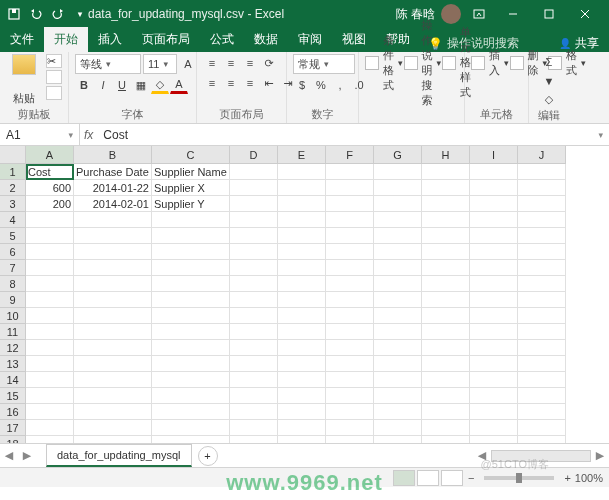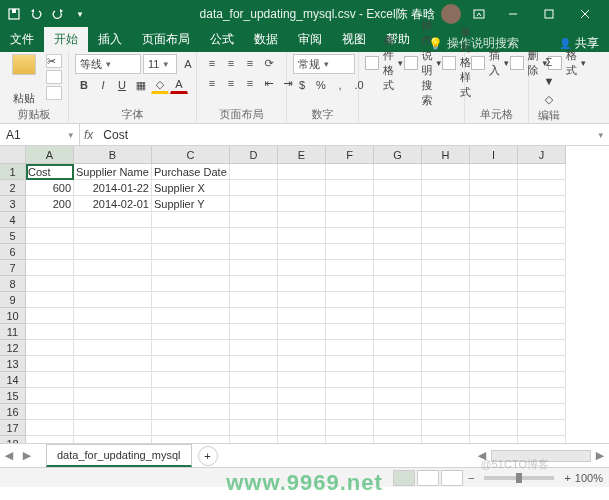--- a/index.html
+++ b/index.html
@@ -1,20 +1,20 @@
 <!DOCTYPE html>
 <html><head>
 <meta charset="utf-8">
 <style>
 *{box-sizing:border-box;margin:0;padding:0;font-family:"Microsoft YaHei","Segoe UI",sans-serif}
 body{width:609px;height:500px;background:#fff;overflow:hidden;position:relative;font-size:12px;color:#333}
 .titlebar{height:28px;background:#0f6b3d;display:flex;align-items:center;color:#fff;padding:0 6px;font-size:12px}
 .titlebar .qat{display:flex;gap:6px;align-items:center}
 .titlebar .ico{width:16px;height:16px;display:flex;align-items:center;justify-content:center}
-.titlebar .ttl{flex:1;text-align:right;color:#e8f0eb;font-size:12px;overflow:hidden;white-space:nowrap}
+.titlebar .ttl{flex:1;text-align:left;color:#e8f0eb;font-size:12px;overflow:hidden;white-space:nowrap}
 .titlebar .user{display:flex;align-items:center;gap:6px;font-size:12px}
 .titlebar .avatar{width:20px;height:20px;border-radius:50%;background:#8a6d5c}
 .winbtns{display:flex;margin-left:8px}
 .winbtn{width:36px;height:28px;display:flex;align-items:center;justify-content:center}
 .tabs{height:24px;background:#0f6b3d;display:flex;align-items:flex-end;color:#fff;font-size:12px}
 .tab{padding:4px 10px;cursor:pointer}
 .tab.active{background:#f3f3f3;color:#217346}
 .tellme{display:flex;align-items:center;gap:4px;padding:0 8px;color:#cfe3d6}
 .share{margin-left:auto;padding:0 10px;color:#fff}
 .ribbon{height:72px;background:#f3f3f3;border-bottom:1px solid #d4d4d4;display:flex;font-size:11px;color:#444}
@@ -301,22 +301,22 @@
         <div class="colh" style="width: 48px;">G</div>
         <div class="colh" style="width: 48px;">H</div>
         <div class="colh" style="width: 48px;">I</div>
         <div class="colh" style="width: 48px;">J</div>
       </div>
   </div>
   <div class="rows" id="rows-container">
       <div class="row">
         <div class="rowh sel">1</div>
         <div class="cell active" style="width: 48px;">Cost</div>
+        <div class="cell" style="width: 78px;">Purchase Date</div>
         <div class="cell" style="width: 78px;">Supplier Name</div>
-        <div class="cell" style="width: 78px;">Purchase Date</div>
         <div class="cell" style="width: 48px;"></div>
         <div class="cell" style="width: 48px;"></div>
         <div class="cell" style="width: 48px;"></div>
         <div class="cell" style="width: 48px;"></div>
         <div class="cell" style="width: 48px;"></div>
         <div class="cell" style="width: 48px;"></div>
         <div class="cell" style="width: 48px;"></div>
       </div>
       <div class="row">
         <div class="rowh">2</div>

